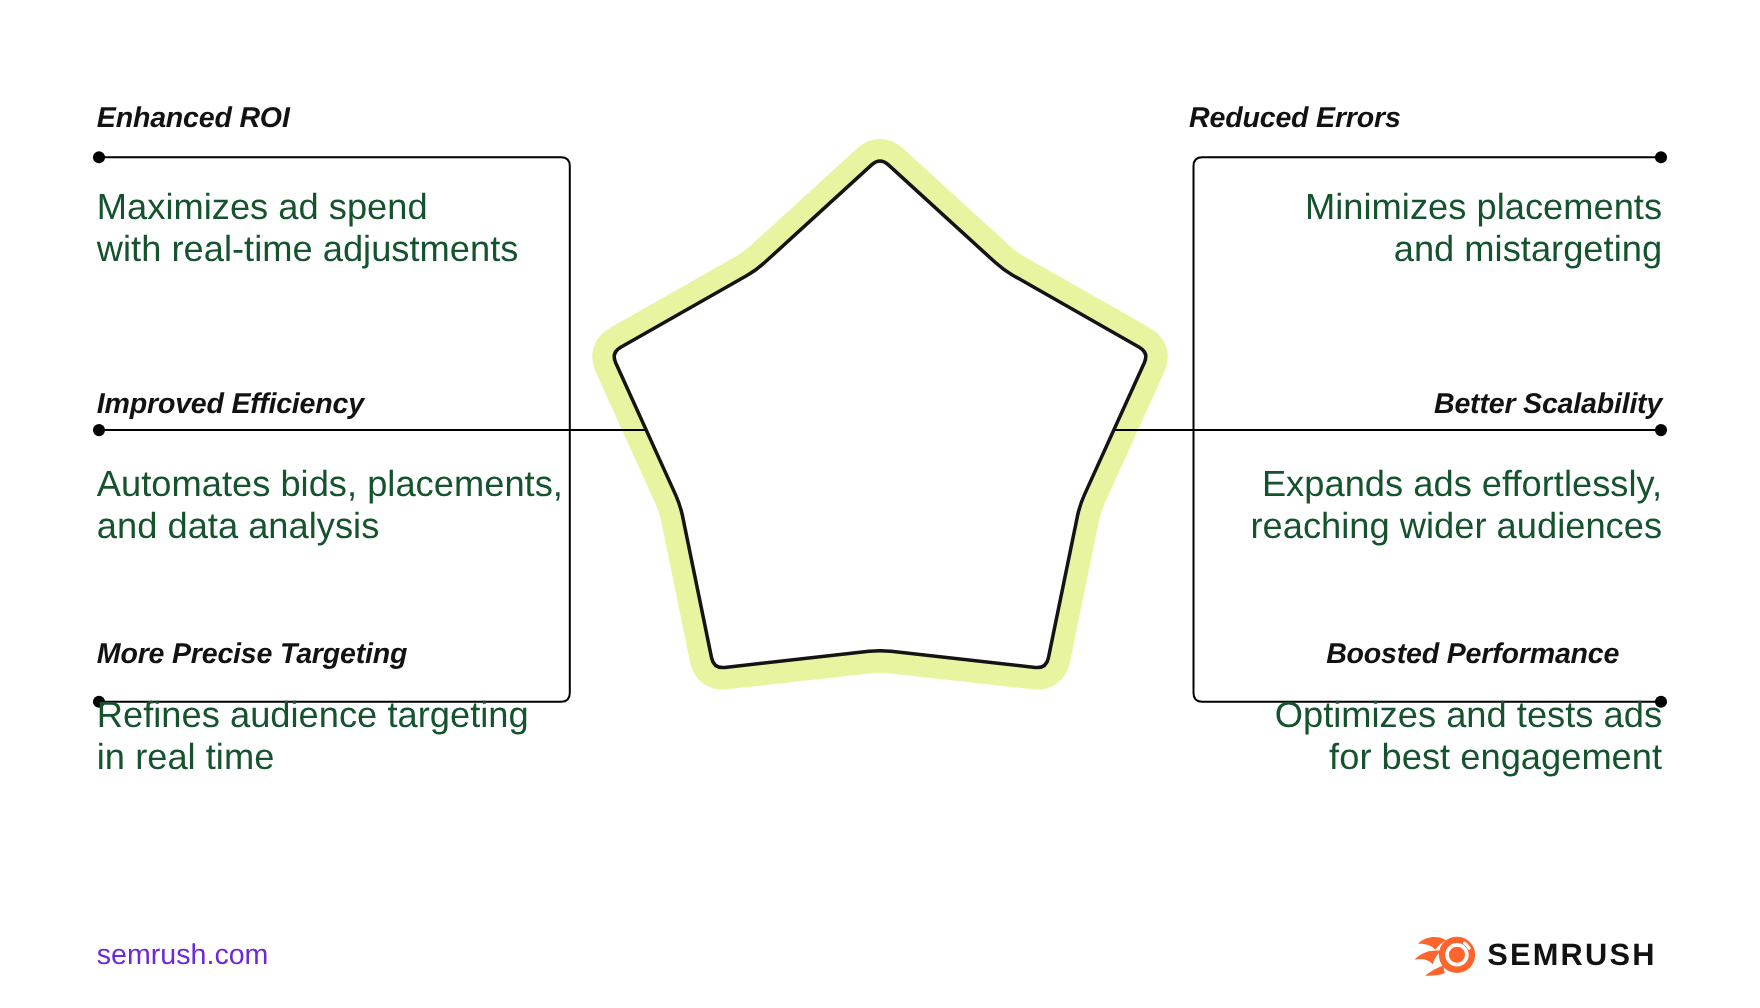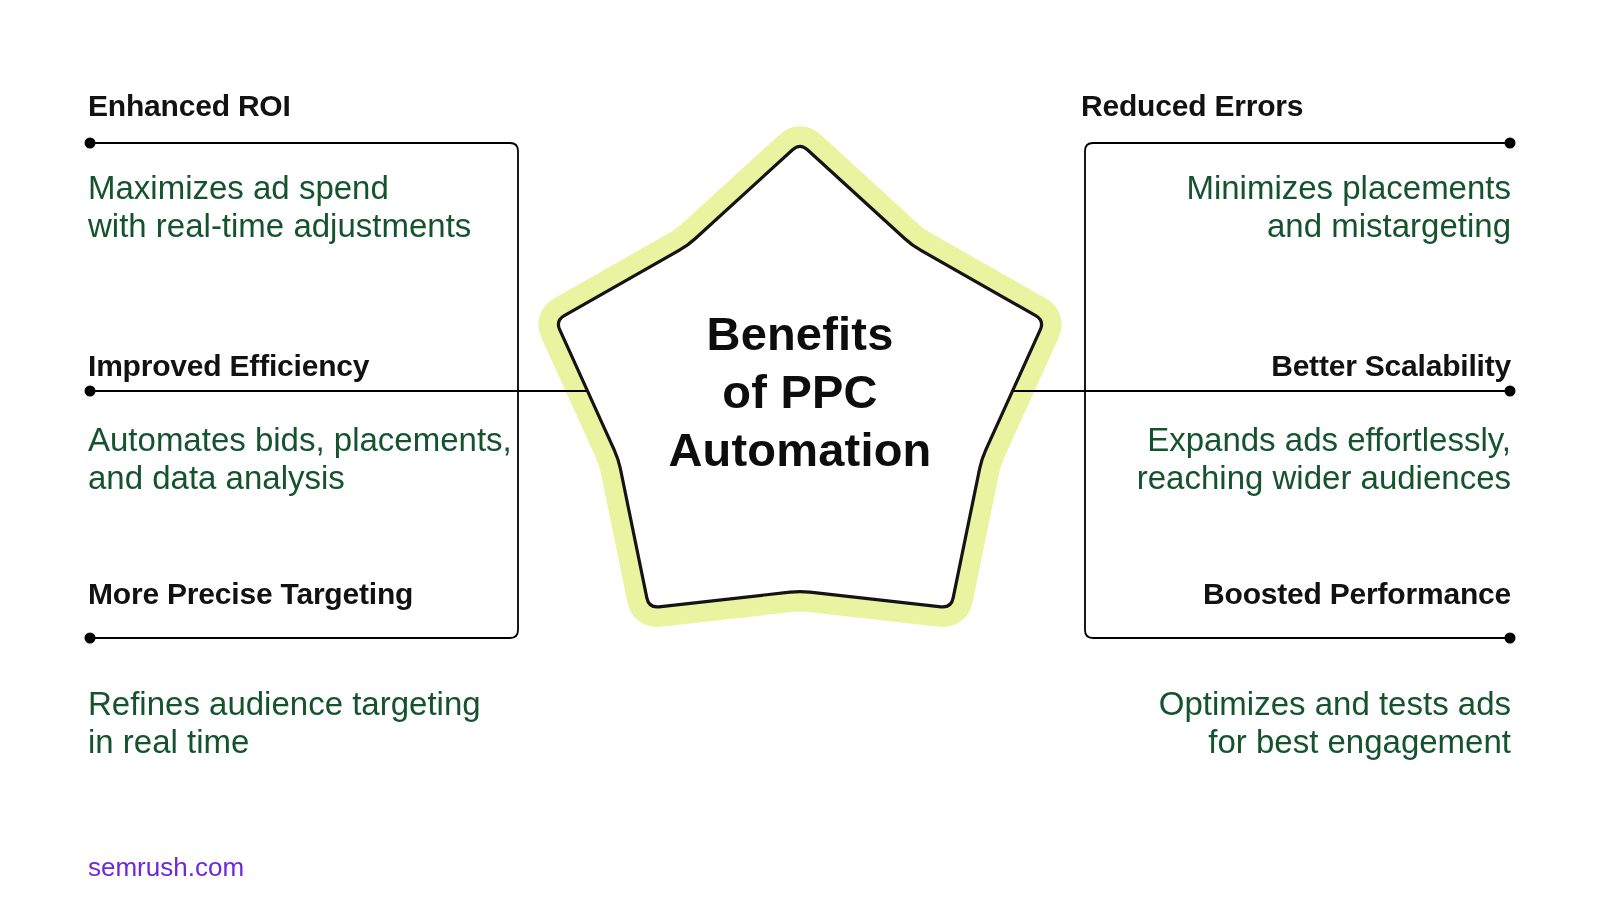--- a/index.html
+++ b/index.html
@@ -14,43 +14,44 @@
     width: 1600px;
     height: 916px;
     background: #ffffff;
   }
   .layer {
     position: absolute;
     left: 0; top: 0;
   }
   .benefit-heading {
     position: absolute;
-    font-size: 30px;
+    font-size: 26px;
     font-weight: 700;
     line-height: 36px;
     color: #121212;
     letter-spacing: -0.2px;
     white-space: nowrap;
+    font-style: italic;
   }
   .benefit-body {
     position: absolute;
     font-size: 33px;
     font-weight: 400;
     line-height: 38px;
     color: #14532d;
     white-space: pre-line;
   }
   .col-left { left: 88px; width: 430px; text-align: left; }
   .col-right { left: 1081px; width: 430px; text-align: right; }
   .row1-h { top: 88px; }
   .row1-b { top: 169px; }
   .row2-h { top: 348px; }
   .row2-b { top: 421px; }
   .row3-h { top: 576px; }
-  .row3-b { top: 685px; }
+  .row3-b { top: 631px; }
   .star-title {
     position: absolute;
     left: 560px;
     top: 305px;
     width: 480px;
     text-align: center;
     font-size: 47px;
     font-weight: 700;
     line-height: 58px;
     color: #0d0d0d;
@@ -105,23 +106,20 @@
       <circle cx="90" cy="391" r="5.5"></circle>
       <circle cx="90" cy="638" r="5.5"></circle>
       <circle cx="1510" cy="143" r="5.5"></circle>
       <circle cx="1510" cy="391" r="5.5"></circle>
       <circle cx="1510" cy="638" r="5.5"></circle>
     </g>
 
     <path fill="#ffffff" stroke="#141414" stroke-width="3.2" stroke-linejoin="round" d="M792.6 149.7Q800.0 143.0 807.4 149.7L904.9 238.7Q912.3 245.5 921.0 250.4L1035.7 315.6Q1044.4 320.6 1040.3 329.7L985.8 449.9Q981.7 459.0 979.6 468.8L953.1 598.1Q951.1 607.9 941.1 606.8L809.9 592.1Q800.0 591.0 790.1 592.1L658.9 606.8Q648.9 607.9 646.9 598.1L620.4 468.8Q618.3 459.0 614.2 449.9L559.7 329.7Q555.6 320.6 564.3 315.6L679.0 250.4Q687.7 245.5 695.1 238.7Z"></path>
   </svg>
 
-  <div class="star-title">Benefits
-of PPC
-Automation</div>
 
   <div>
     <div class="benefit-heading col-left row1-h">Enhanced ROI</div>
     <div class="benefit-body    col-left row1-b">Maximizes ad spend
 with real-time adjustments</div>
   </div>
   <div>
     <div class="benefit-heading col-left row2-h">Improved Efficiency</div>
     <div class="benefit-body    col-left row2-b">Automates bids, placements,
 and data analysis</div>
@@ -136,21 +134,34 @@
     <div class="benefit-heading col-right row1-h" style="text-align:left; left:1081px;">Reduced Errors</div>
     <div class="benefit-body    col-right row1-b">Minimizes placements
 and mistargeting</div>
   </div>
   <div>
     <div class="benefit-heading col-right row2-h" style="text-align:right; left:1081px;">Better Scalability</div>
     <div class="benefit-body    col-right row2-b">Expands ads effortlessly,
 reaching wider audiences</div>
   </div>
   <div>
-    <div class="benefit-heading col-right row3-h" style="text-align:right; left:1081px;">Boosted Performance</div>
+    <div class="benefit-heading col-right row3-h" style="text-align:right; left:1042px;">Boosted Performance</div>
     <div class="benefit-body    col-right row3-b">Optimizes and tests ads
 for best engagement</div>
   </div>
 
   <div class="site-url">semrush.com</div>
 
+  <div class="brand-logo">
+    <svg class="brand-icon" viewBox="0 0 56 38">
+      <g fill="#ff642d">
+        <path d="M29 6 C21 1 10 2 3 9 C10 8.5 15.5 10.5 19 14.5 C21.5 10.5 25 7.5 29 6 Z"></path>
+        <path d="M24 15.5 C15.5 14 5.5 17 0 23.5 C6.5 22 12.5 23.5 16.5 27.5 C17.8 22.8 20.3 18.6 24 15.5 Z"></path>
+        <path d="M26.5 28.5 C20.5 31 12.5 34.5 8.5 39.5 C15.5 37.5 22.5 38 27.5 35.5 C26.7 33.3 26.4 31 26.5 28.5 Z"></path>
+        <circle cx="38.5" cy="19" r="16.5"></circle>
+      </g>
+      <circle cx="38.5" cy="19" r="9" fill="none" stroke="#ffffff" stroke-width="3.4"></circle>
+      <path d="M45.5 8.5 A13 13 0 0 1 49.5 12.8" fill="none" stroke="#ffffff" stroke-width="3" stroke-linecap="round"></path>
+    </svg>
+    <span class="brand-text">SEMRUSH</span>
+  </div>
 
 </div>
 
 </body></html>

